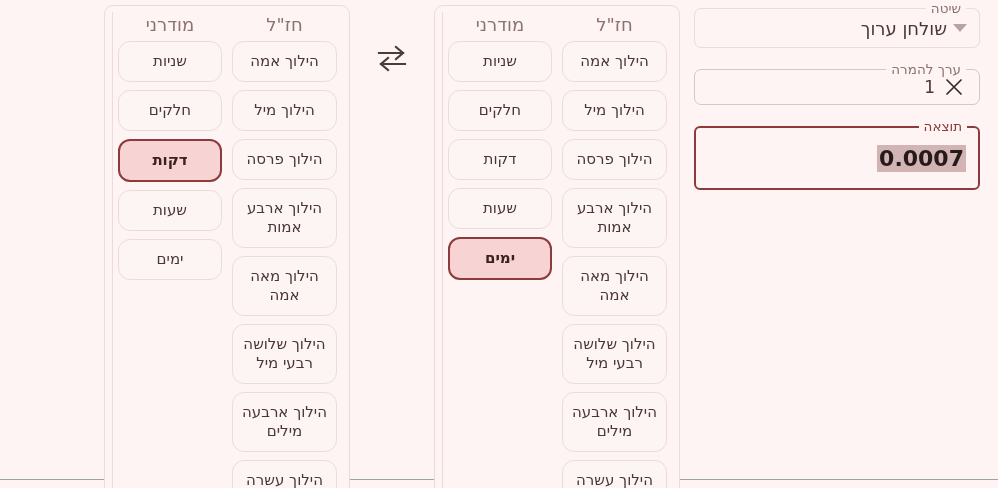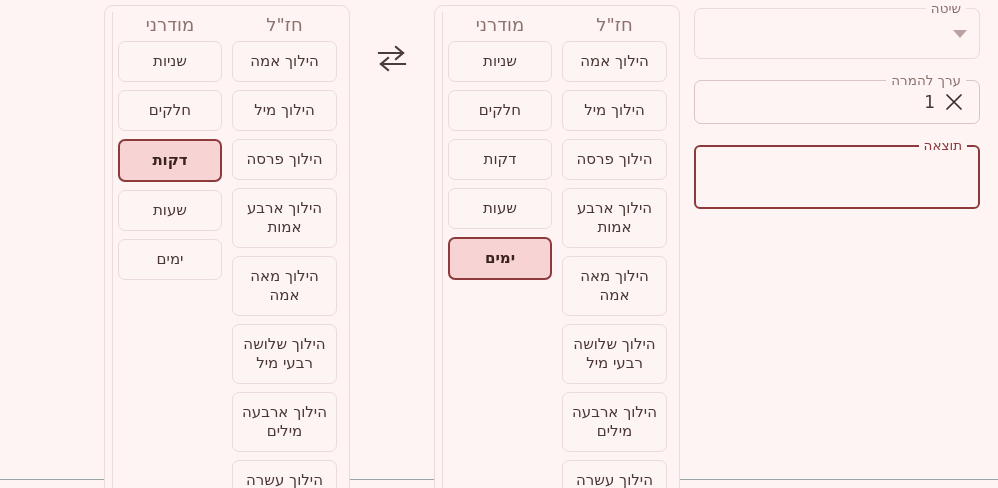--- a/index.html
+++ b/index.html
@@ -54,21 +54,21 @@
     top: -9px;
     right: 13px;
     background: #fdf4f3;
     padding: 0 5px;
     font-size: 13.5px;
     line-height: 16px;
     color: #8d7370;
     white-space: nowrap;
   }
   .field-select {
-    height: 51px;
+    height: 40px;
     padding: 0 12px 0 16px;
     border-color: #ecdcd9;
   }
   .field-select .value {
     flex: 1 1 auto;
     text-align: right;
     font-size: 18px;
     color: #4a3734;
     padding-right: 2px;
   }
@@ -76,21 +76,21 @@
     flex: 0 0 auto;
     width: 0;
     height: 0;
     border-left: 7px solid transparent;
     border-right: 7px solid transparent;
     border-top: 8px solid #b9a3a0;
     margin-left: 4px;
   }
 
   .field-input {
-    height: 44px;
+    height: 36px;
     padding: 0 10px 0 12px;
     border-color: #d9c6c3;
   }
   .field-input .value {
     flex: 1 1 auto;
     text-align: right;
     font-size: 17px;
     color: #4a3734;
     padding-right: 4px;
   }
@@ -164,21 +164,21 @@
     text-align: center;
     font-size: 18px;
     color: #8d7370;
     padding: 5px 0 8px 0;
     line-height: 16px;
   }
 
   .unit-btn {
     box-sizing: border-box;
     border: 1px solid #ecdcd9;
-    border-radius: 7px;
+    border-radius: 12px;
     background: #fdf5f4;
     color: #4a3734;
     font-size: 15px;
     line-height: 19px;
     text-align: center;
     padding: 10px 4px;
     margin-bottom: 8px;
     min-height: 38px;
     display: flex;
     align-items: center;
@@ -209,34 +209,36 @@
 <body>
 
 <div id="app">
   <div class="page">
 
     <div class="controls">
 
       <div class="field field-select">
         <span class="legend">שיטה</span>
         <span class="caret"></span>
+        <span class="value">שולחן ערוך</span>
       </div>
 
       <div class="field field-input">
         <span class="legend">ערך להמרה</span>
         <span class="clear-btn">
           <svg width="22" height="22" viewBox="0 0 22 22" aria-hidden="true">
             <path d="M4 4 L18 18 M18 4 L4 18" stroke="#3a2b29" stroke-width="1.7" fill="none" stroke-linecap="round"></path>
           </svg>
         </span>
         <span class="value" placeholder="">1</span>
       </div>
 
       <div class="field field-result">
         <span class="legend">תוצאה</span>
+        <span class="value"><span class="sel">0.0007</span></span>
       </div>
 
     </div>
 
     <div class="panels">
 
       <div class="panel">
         <div class="panel-col col-right">
           <div class="col-head">חז"ל</div>
           <div>

